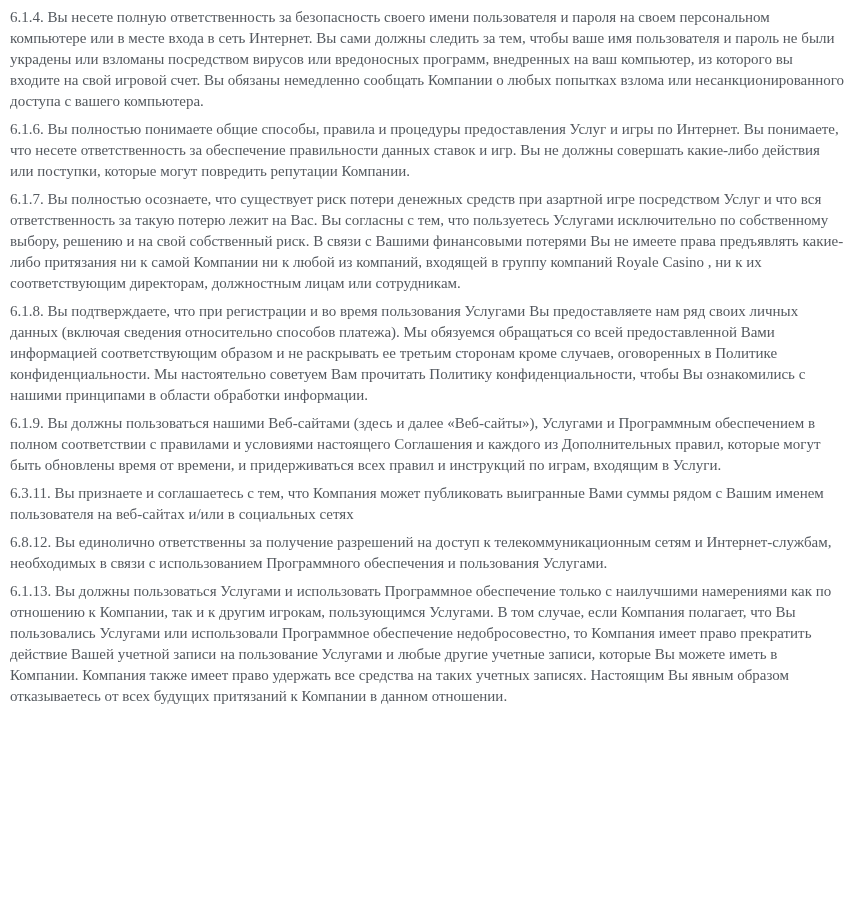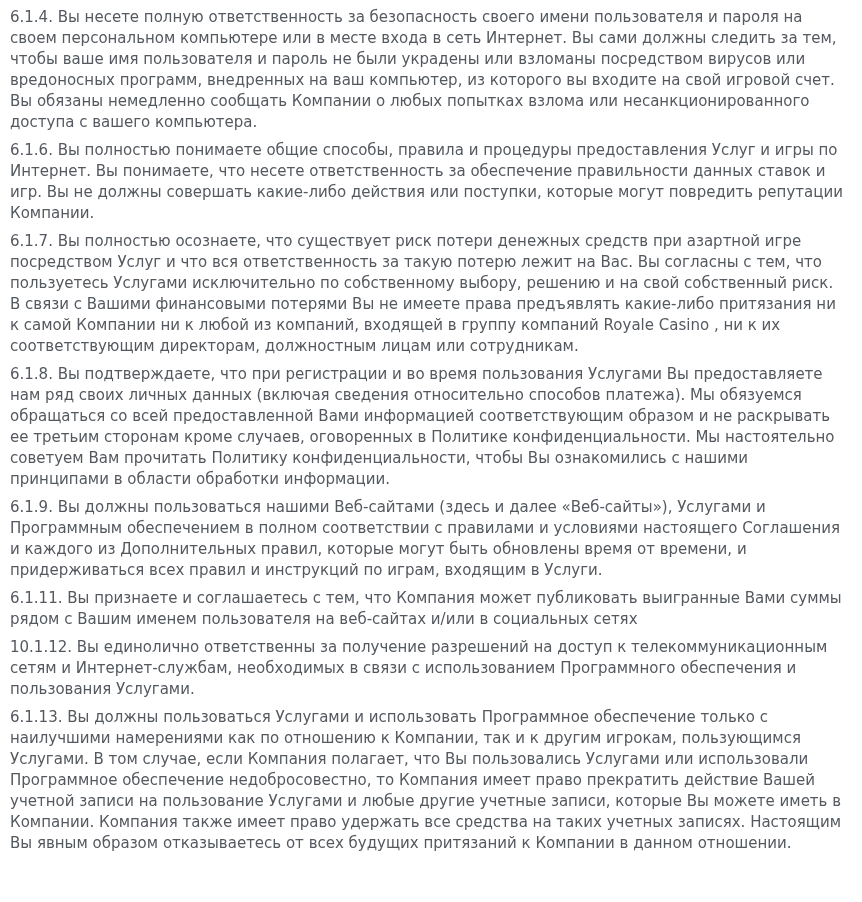--- a/index.html
+++ b/index.html
@@ -19,20 +19,21 @@
     padding: 7px 12px 8px 10px;
     font-family: "DejaVu Sans", "Liberation Sans", sans-serif;
     font-size: 15px;
     line-height: 21px;
     color: #54595f;
     text-align: left;
     -webkit-font-smoothing: antialiased;
   }
   .para {
     margin: 0 4px 7px 0;
+    font-family: Liberation Serif, serif;
   }
   .num, .txt {
     font-weight: 400;
   }
 </style>
 </head>
 <body>
 
 <main class="terms">
 
@@ -41,19 +42,19 @@
 
   <p class="para"><span class="num">6.1.6.</span> <span class="txt">Вы полностью понимаете общие способы, правила и процедуры предоставления Услуг и игры по Интернет. Вы понимаете, что несете ответственность за обеспечение правильности данных ставок и игр. Вы не должны совершать какие-либо действия или поступки, которые могут повредить репутации Компании.</span></p>
 
   <p class="para"><span class="num">6.1.7.</span> <span class="txt">Вы полностью осознаете, что существует риск потери денежных средств при азартной игре посредством Услуг и что вся ответственность за такую потерю лежит на Вас. Вы согласны с тем, что пользуетесь Услугами исключительно по собственному выбору, решению и на свой собственный риск. В связи с Вашими финансовыми потерями Вы не имеете права предъявлять какие-либо притязания ни к самой Компании ни к любой из компаний, входящей в группу компаний Royale Casino , ни к их соответствующим директорам, должностным лицам или сотрудникам.</span></p>
 
   <p class="para"><span class="num">6.1.8.</span> <span class="txt">Вы подтверждаете, что при регистрации и во время пользования Услугами Вы предоставляете нам ряд своих личных данных (включая сведения относительно способов платежа). Мы обязуемся обращаться со всей предоставленной Вами информацией соответствующим образом и не раскрывать ее третьим сторонам кроме случаев, оговоренных в Политике конфиденциальности. Мы настоятельно советуем Вам прочитать Политику конфиденциальности, чтобы Вы ознакомились с нашими принципами в области обработки информации.</span></p>
 
   <p class="para"><span class="num">6.1.9.</span> <span class="txt">Вы должны пользоваться нашими Веб-сайтами (здесь и далее «Веб-сайты»), Услугами и Программным обеспечением в полном соответствии с правилами и условиями настоящего Соглашения и каждого из Дополнительных правил, которые могут быть обновлены время от времени, и придерживаться всех правил и инструкций по играм, входящим в Услуги.</span></p>
 
 
-  <p class="para"><span class="num">6.1.11.</span> <span class="txt">Вы признаете и соглашаетесь с тем, что Компания может публиковать выигранные Вами суммы рядом с Вашим именем пользователя на веб-сайтах и/или в социальных сетях</span></p>
+  <p class="para"><span class="num">6.3.11.</span> <span class="txt">Вы признаете и соглашаетесь с тем, что Компания может публиковать выигранные Вами суммы рядом с Вашим именем пользователя на веб-сайтах и/или в социальных сетях</span></p>
 
-  <p class="para"><span class="num">10.1.12.</span> <span class="txt">Вы единолично ответственны за получение разрешений на доступ к телекоммуникационным сетям и Интернет-службам, необходимых в связи с использованием Программного обеспечения и пользования Услугами.</span></p>
+  <p class="para"><span class="num">6.8.12.</span> <span class="txt">Вы единолично ответственны за получение разрешений на доступ к телекоммуникационным сетям и Интернет-службам, необходимых в связи с использованием Программного обеспечения и пользования Услугами.</span></p>
 
   <p class="para"><span class="num">6.1.13.</span> <span class="txt">Вы должны пользоваться Услугами и использовать Программное обеспечение только с наилучшими намерениями как по отношению к Компании, так и к другим игрокам, пользующимся Услугами. В том случае, если Компания полагает, что Вы пользовались Услугами или использовали Программное обеспечение недобросовестно, то Компания имеет право прекратить действие Вашей учетной записи на пользование Услугами и любые другие учетные записи, которые Вы можете иметь в Компании. Компания также имеет право удержать все средства на таких учетных записях. Настоящим Вы явным образом отказываетесь от всех будущих притязаний к Компании в данном отношении.</span></p>
 
 </main>
 
 </body></html>

